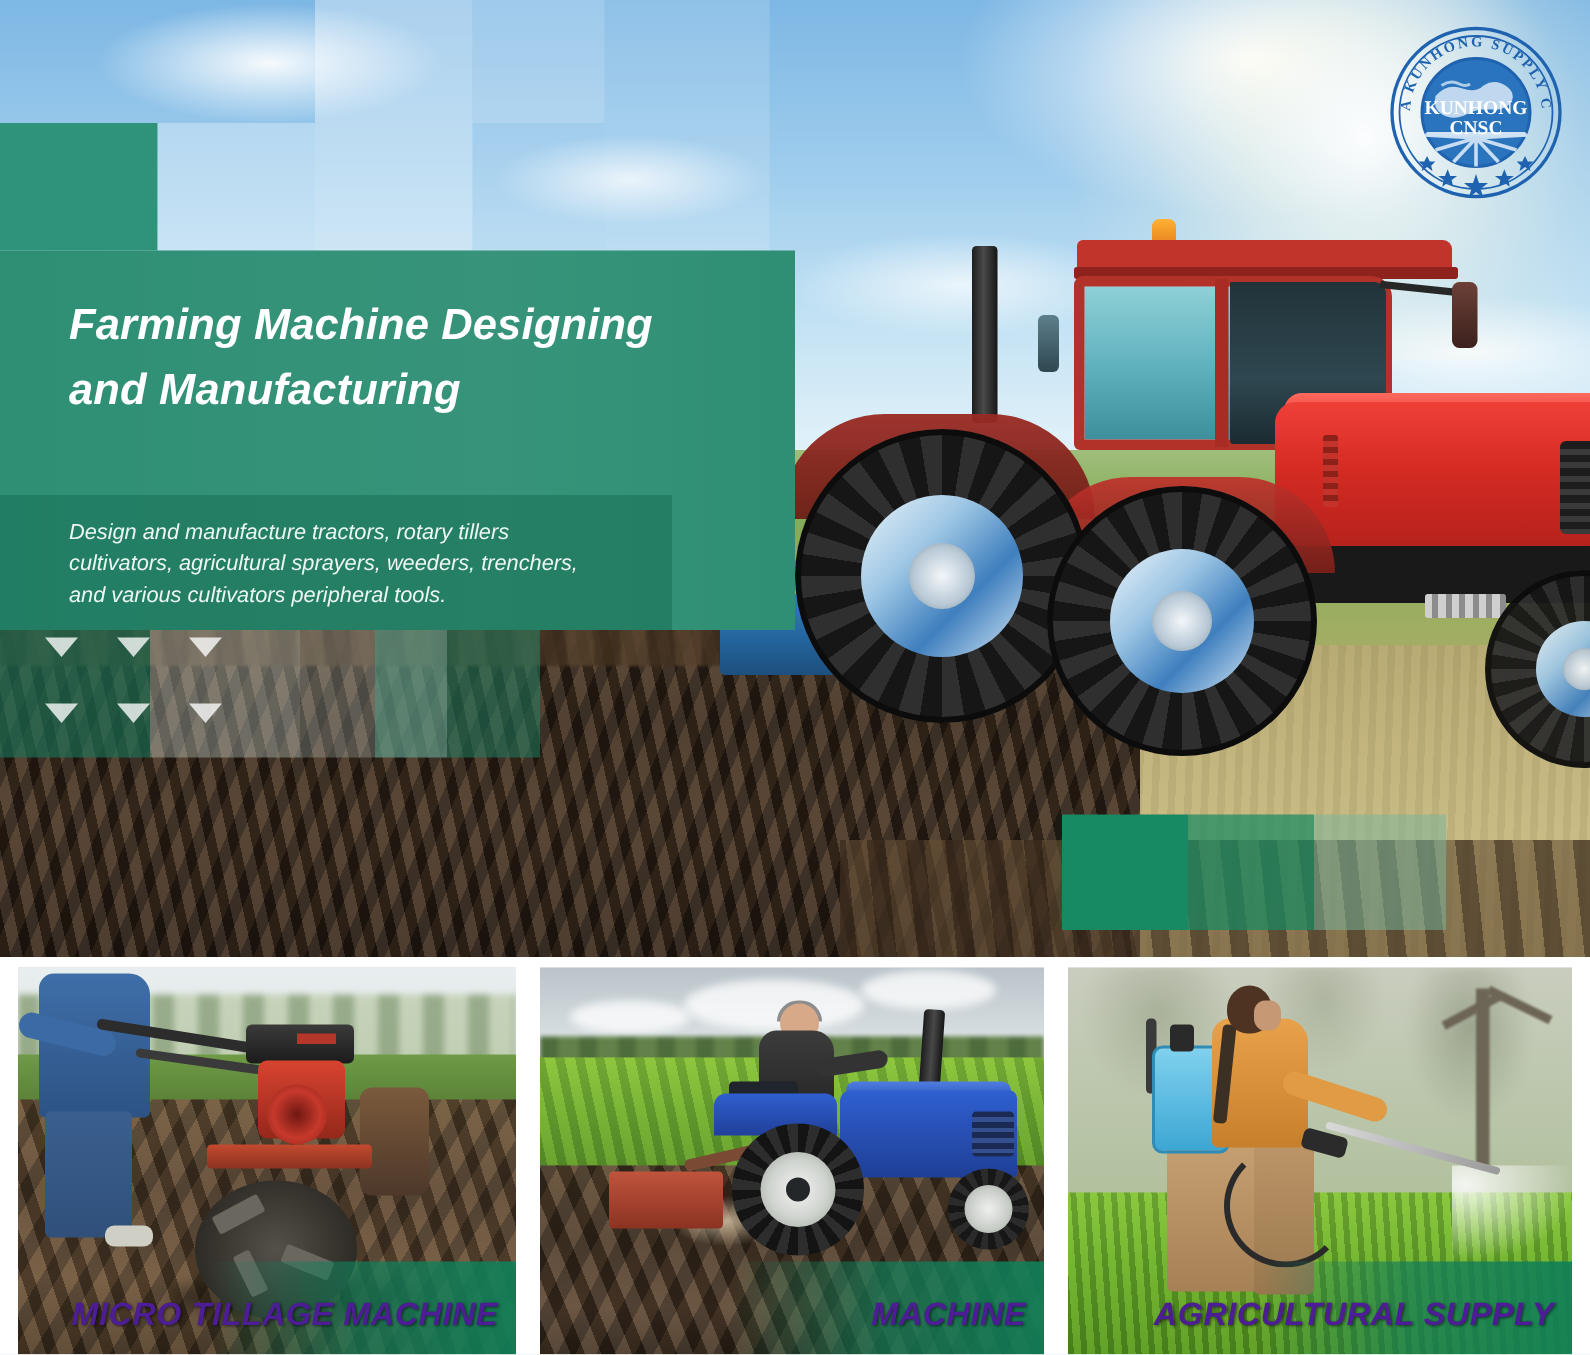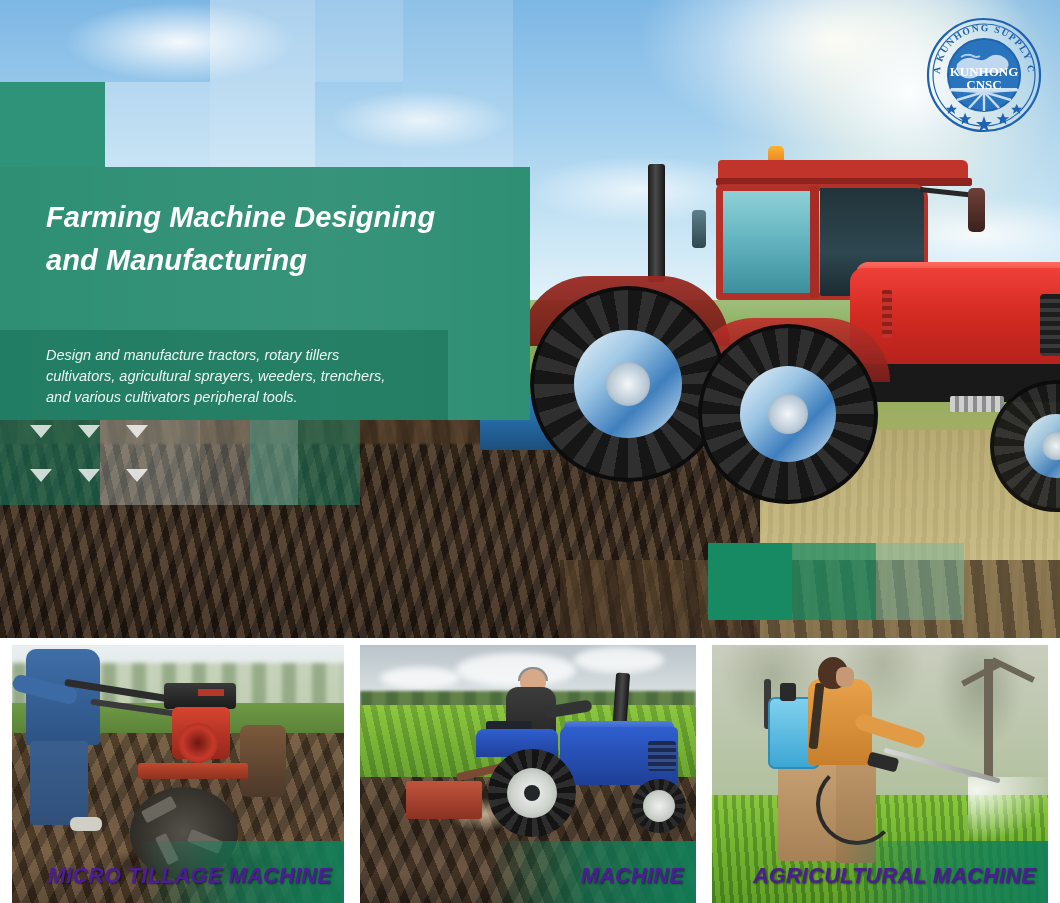--- a/index.html
+++ b/index.html
@@ -478,16 +478,16 @@
         <div class="c3-man-torso"></div>
         <div class="c3-strap"></div>
         <div class="c3-man-head"></div>
         <div class="c3-man-face"></div>
         <div class="c3-man-arm"></div>
         <div class="c3-hose"></div>
         <div class="c3-grip"></div>
         <div class="c3-lance"></div>
       </div>
       <div class="card-caption-bg"></div>
-      <div class="card-caption">AGRICULTURAL MACHINE</div>
+      <div class="card-caption">AGRICULTURAL SUPPLY</div>
     </div>
   </div>
 </div>
 
 </body></html>

